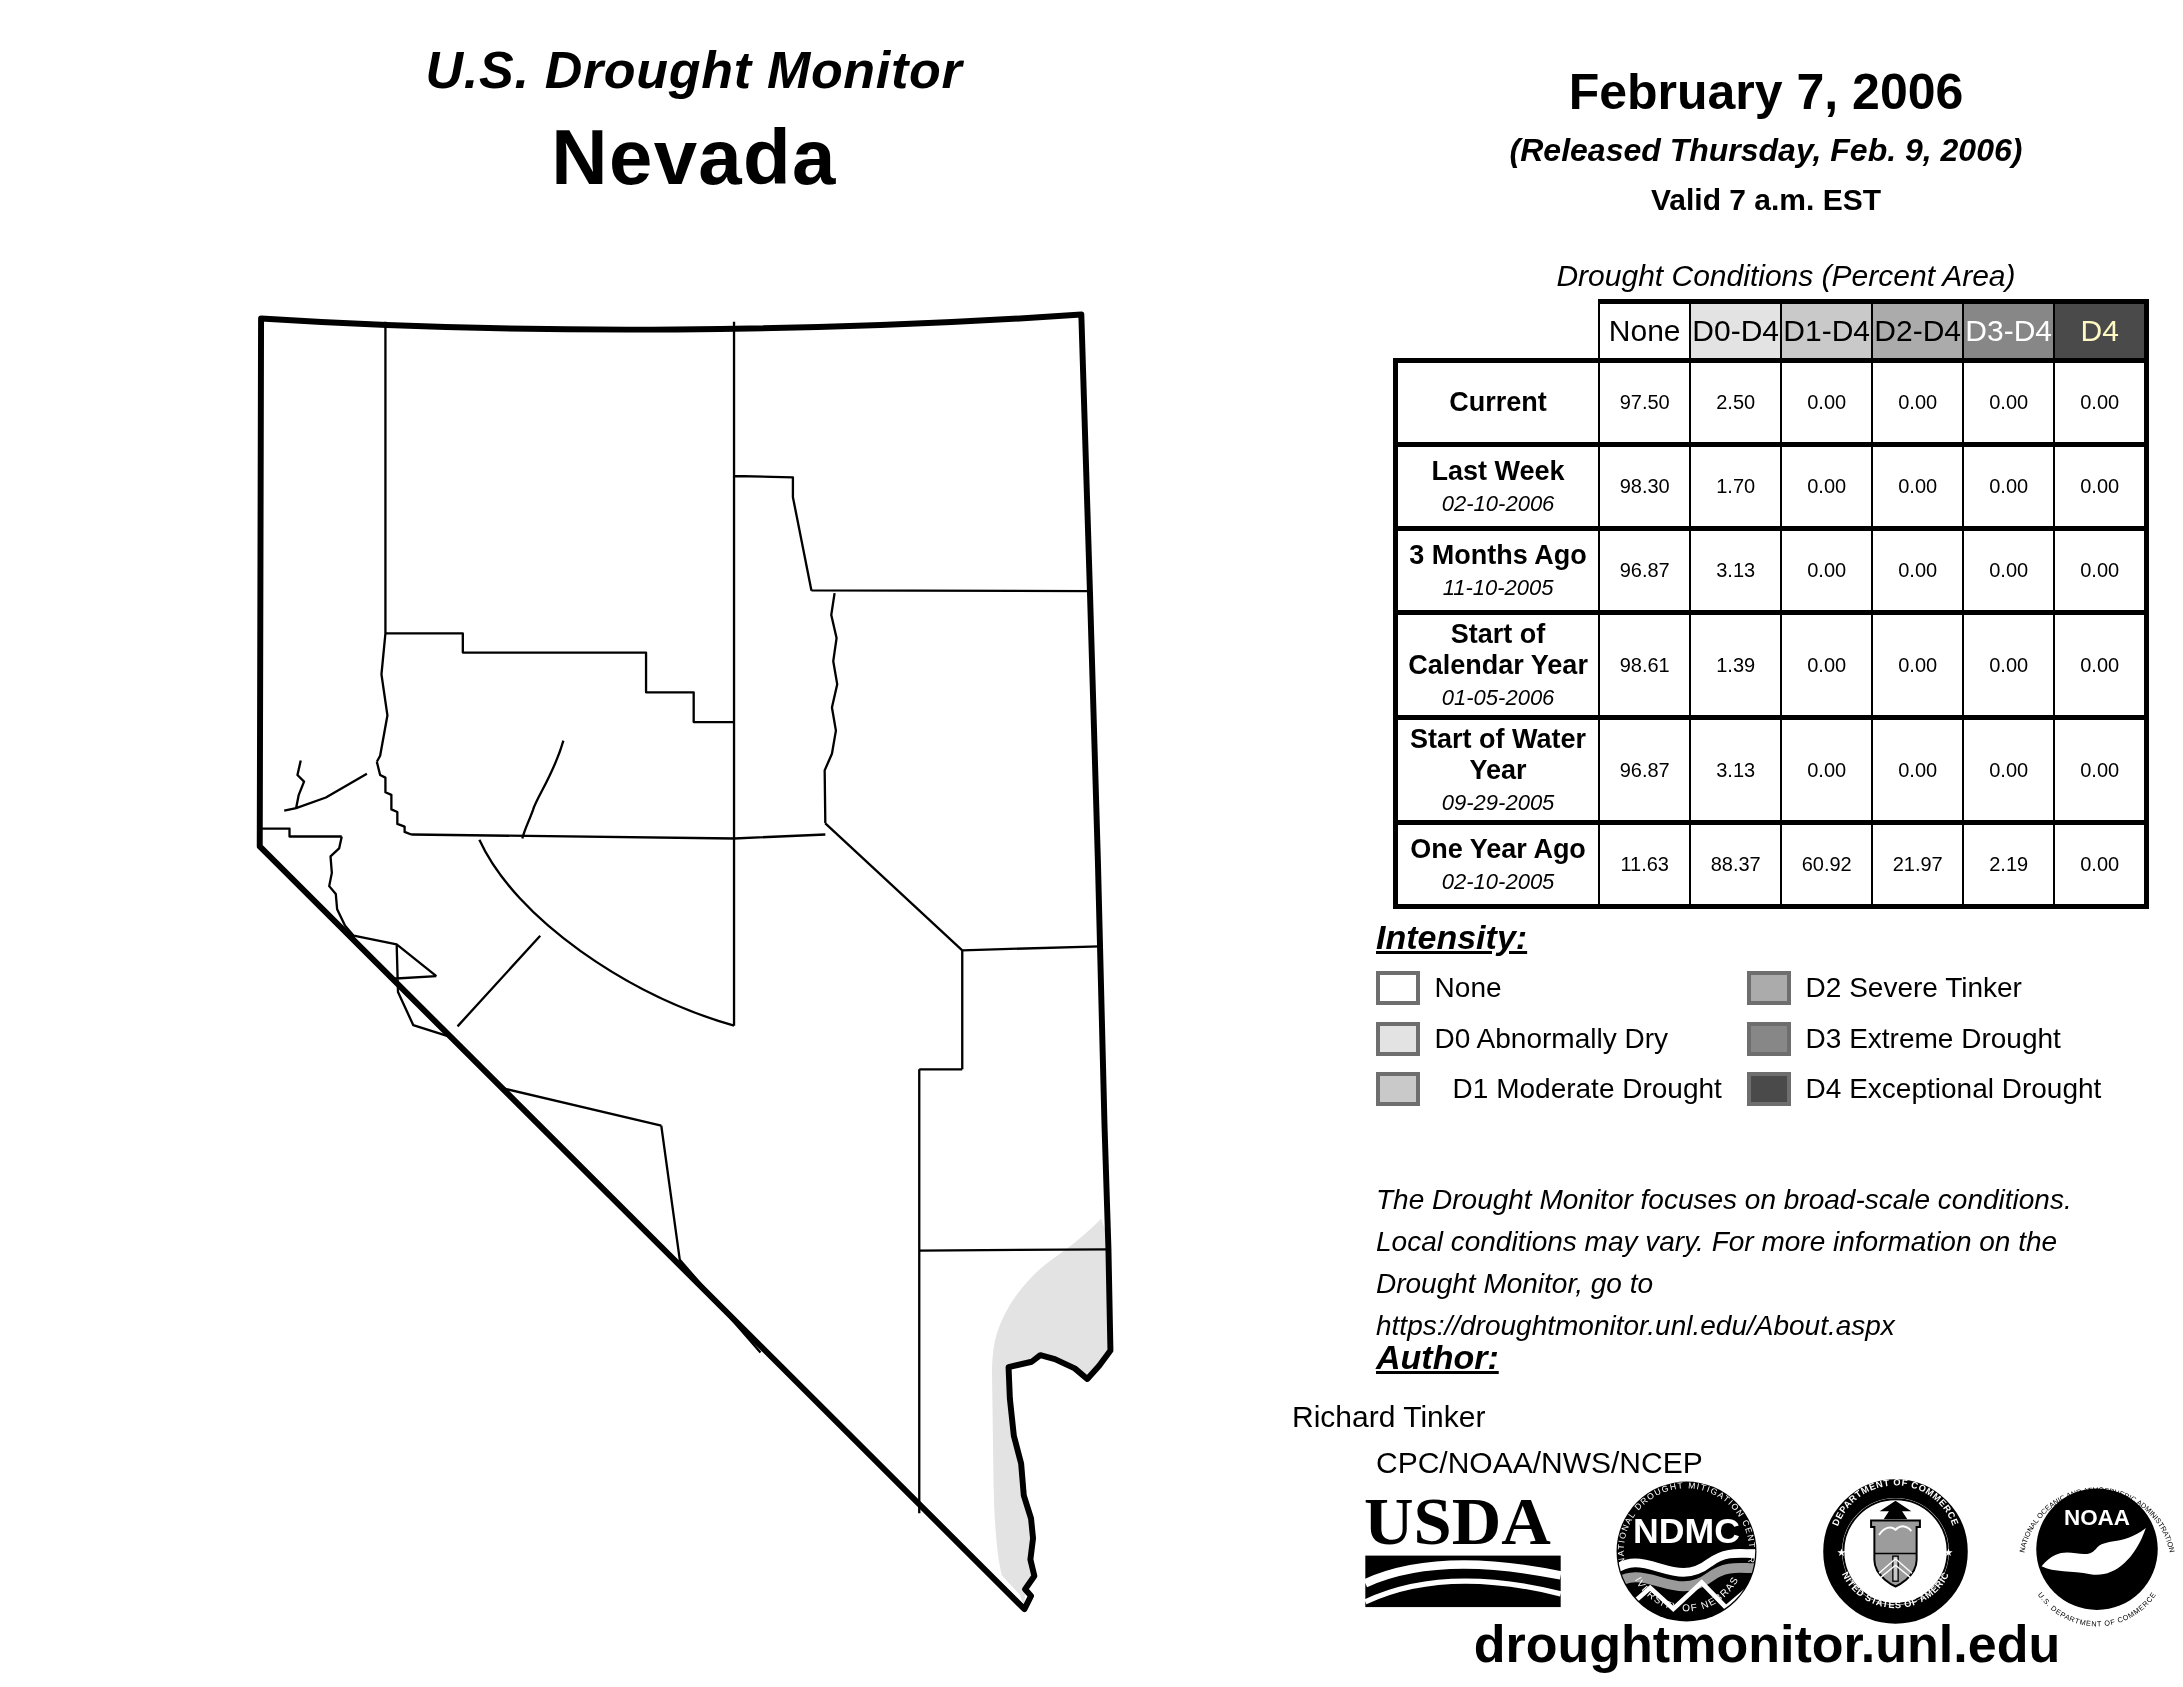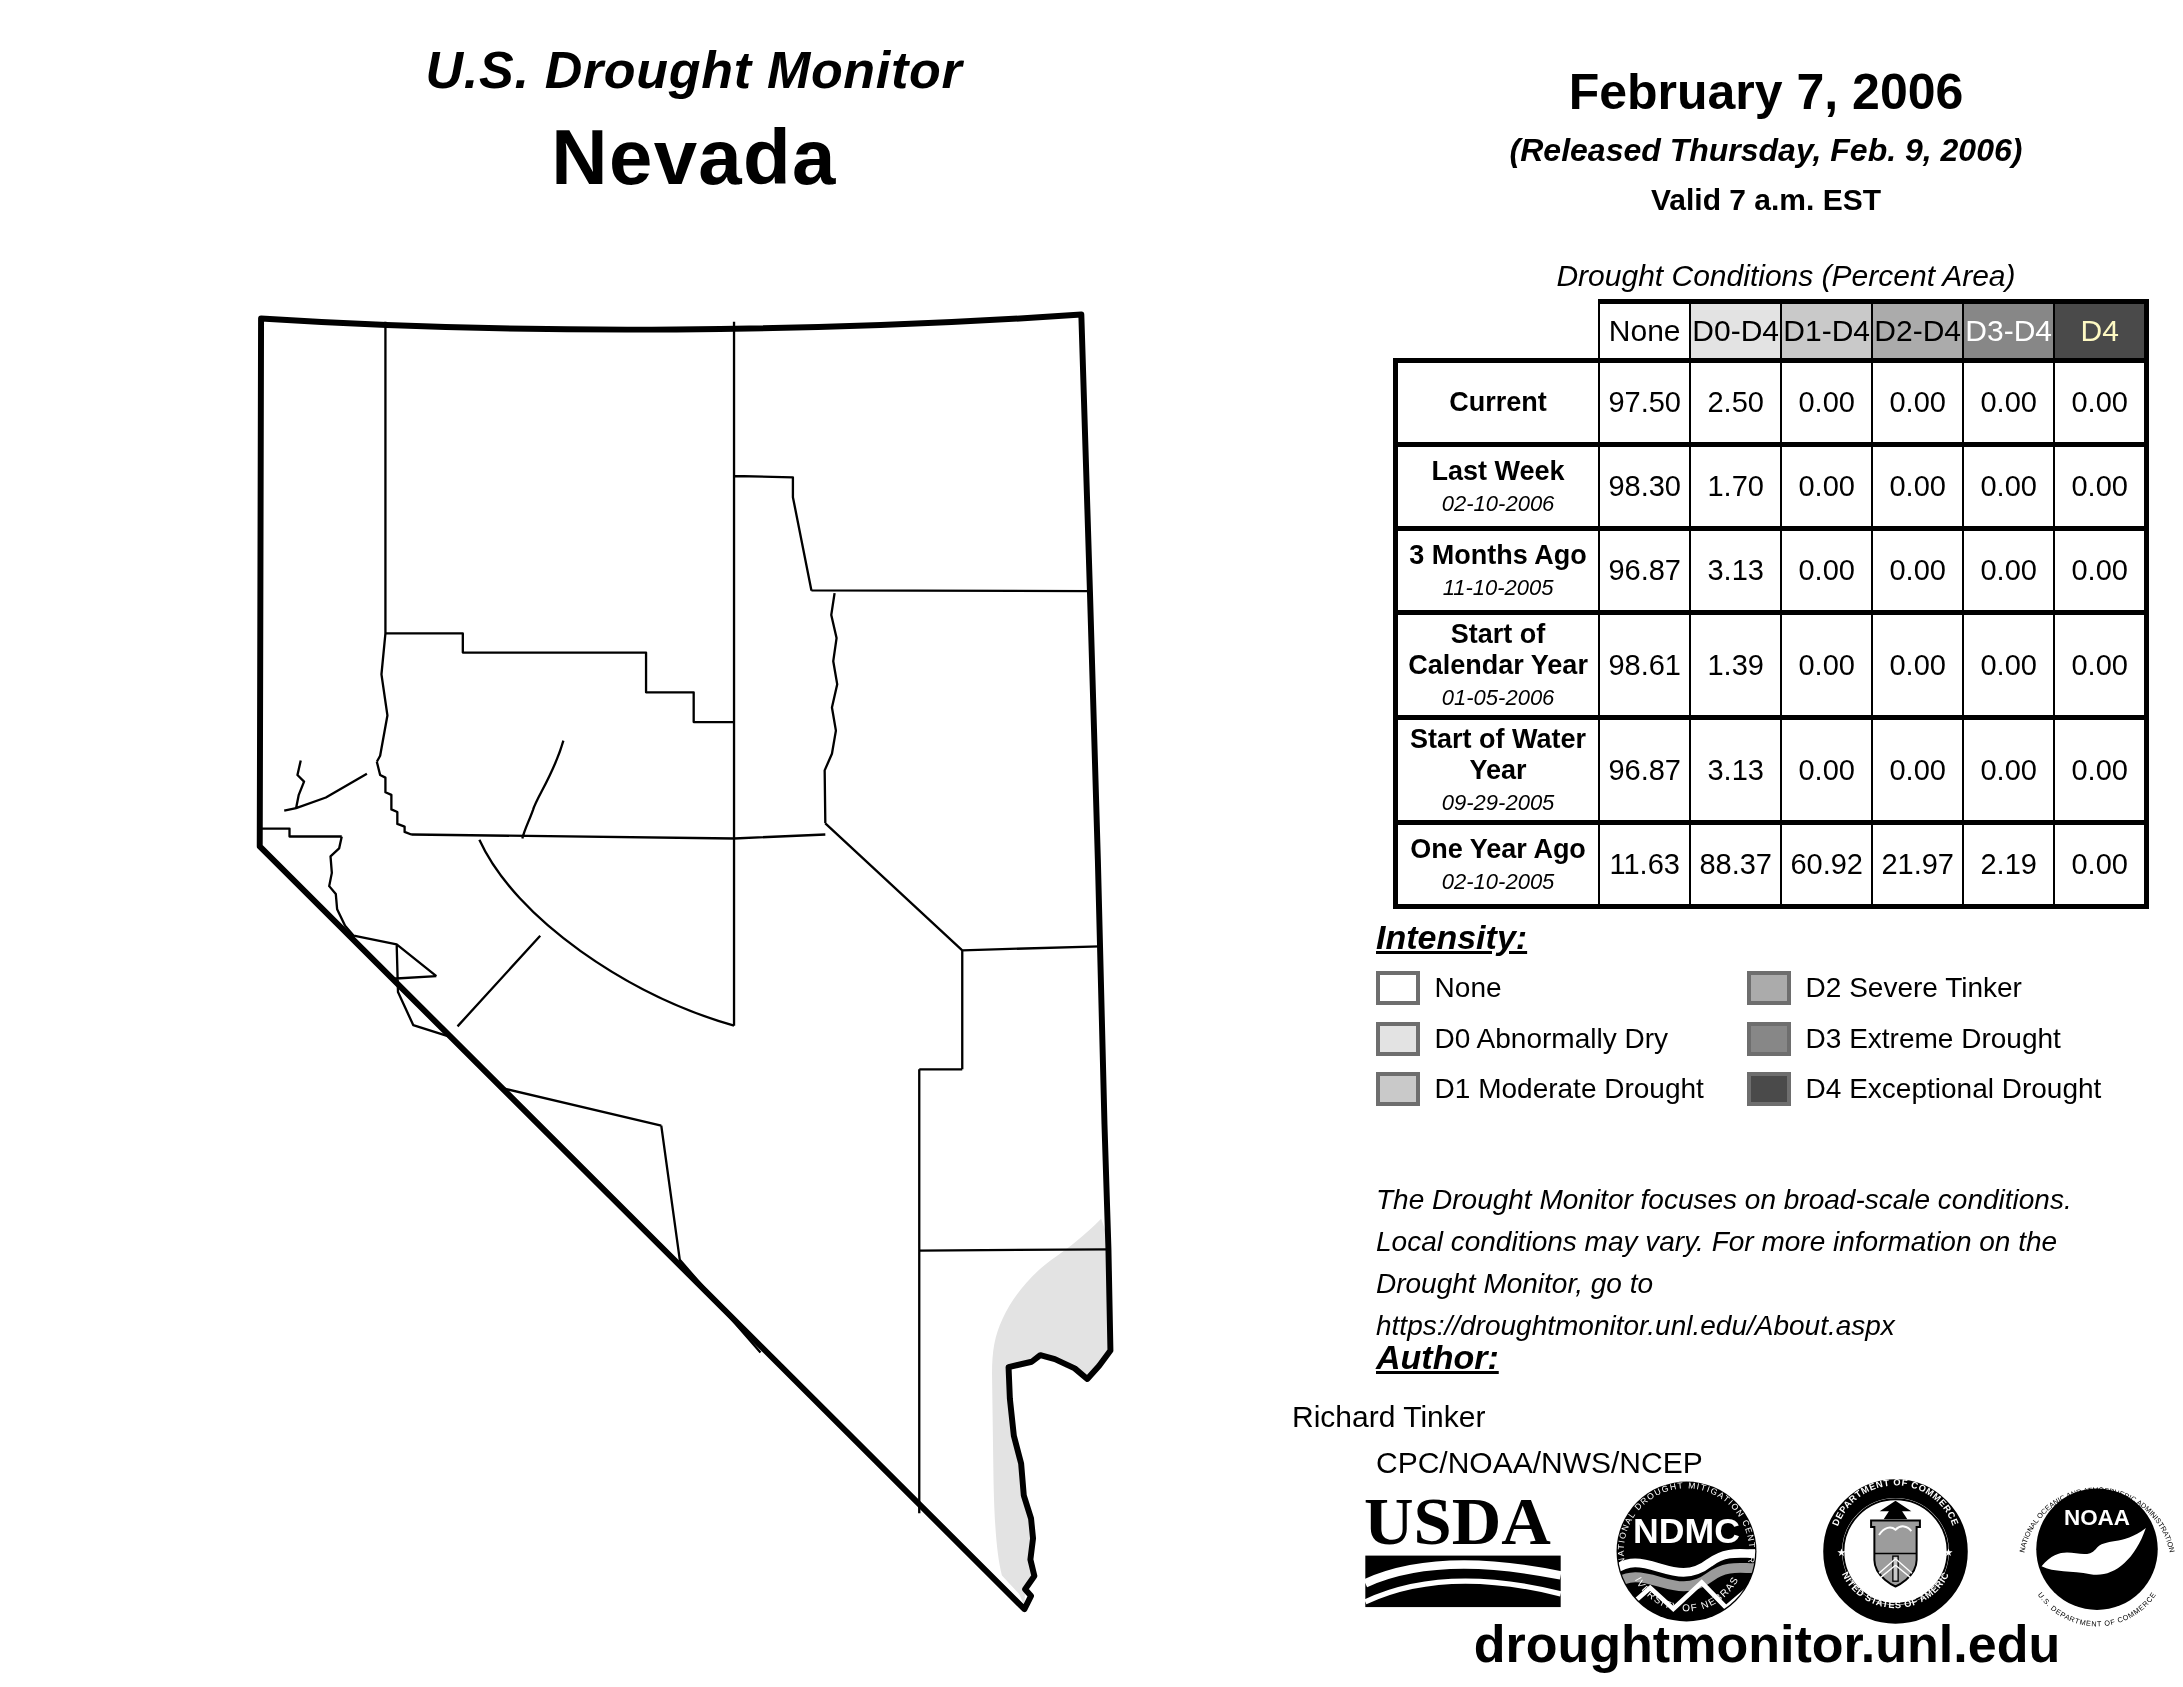--- a/index.html
+++ b/index.html
@@ -18,21 +18,21 @@
   #released{font-size:32px;font-weight:bold;font-style:italic;margin-top:10.6px;}
   #valid{font-size:30px;font-weight:bold;margin-top:14.6px;}
   #table-title{left:1422px;top:259px;width:728px;text-align:center;
                font-size:30px;font-style:italic;}
 
   
   #dm-table{left:1393px;top:299px;border-collapse:collapse;table-layout:fixed;}
   #dm-table th,#dm-table td{border:2.6px solid #000;padding:0;text-align:center;vertical-align:middle;}
   #dm-table .ghost{border:none;background:#fff;}
   #dm-table thead th{height:54px;font-size:30px;font-weight:normal;border-top-width:5.3px;}
-  #dm-table tbody td{height:79px;font-size:29px;font-weight:normal;border-top-width:5.3px;border-bottom-width:5.3px;}
+  #dm-table tbody td{height:79px;font-size:20px;font-weight:normal;border-top-width:5.3px;border-bottom-width:5.3px;}
   #dm-table tbody th.rowhead{border-top-width:5.3px;border-bottom-width:5.3px;border-left-width:5.3px;
       width:195px;font-size:27px;font-weight:bold;padding:4px 2.6px;}
   #dm-table .colcell{width:89px;}
   #dm-table .lastcol{border-right-width:5.3px;}
   #dm-table .row-date{display:block;font-size:22px;font-weight:normal;font-style:italic;margin-top:4px;}
   .col-none{background:#ffffff;}
   .col-d0{background:#e3e3e3;}
   .col-d1{background:#c9c9c9;}
   .col-d2{background:#ababab;}
   .col-d3{background:#878787;color:#fff;}
@@ -225,21 +225,21 @@
   <div class="abs" id="intensity-heading">Intensity:</div>
 
   <div class="abs legend-item" style="left:1376px;top:967px;">
     <span class="swatch sw-none"></span>
     <span class="legend-label">None</span>
   </div>
   <div class="abs legend-item" style="left:1376px;top:1018px;">
     <span class="swatch sw-d0"></span>
     <span class="legend-label">D0 Abnormally Dry</span>
   </div>
-  <div class="abs legend-item" style="left:1376px;top:1068px;">
+  <div class="abs legend-item" style="left:1376px;top:1068px;gap:18px;">
     <span class="swatch sw-d1"></span>
     <span class="legend-label">D1 Moderate Drought</span>
   </div>
   <div class="abs legend-item" style="left:1747px;top:967px;">
     <span class="swatch sw-d2"></span>
     <span class="legend-label">D2 Severe Tinker</span>
   </div>
   <div class="abs legend-item" style="left:1747px;top:1018px;">
     <span class="swatch sw-d3"></span>
     <span class="legend-label">D3 Extreme Drought</span>

